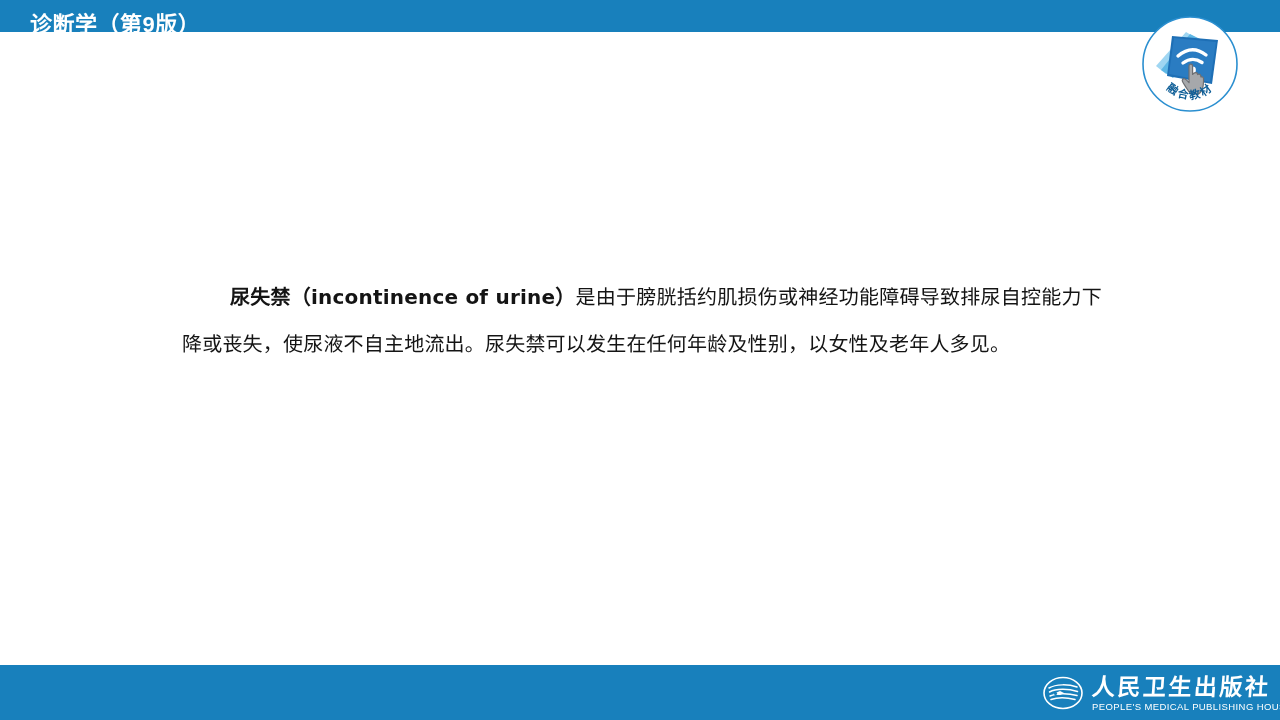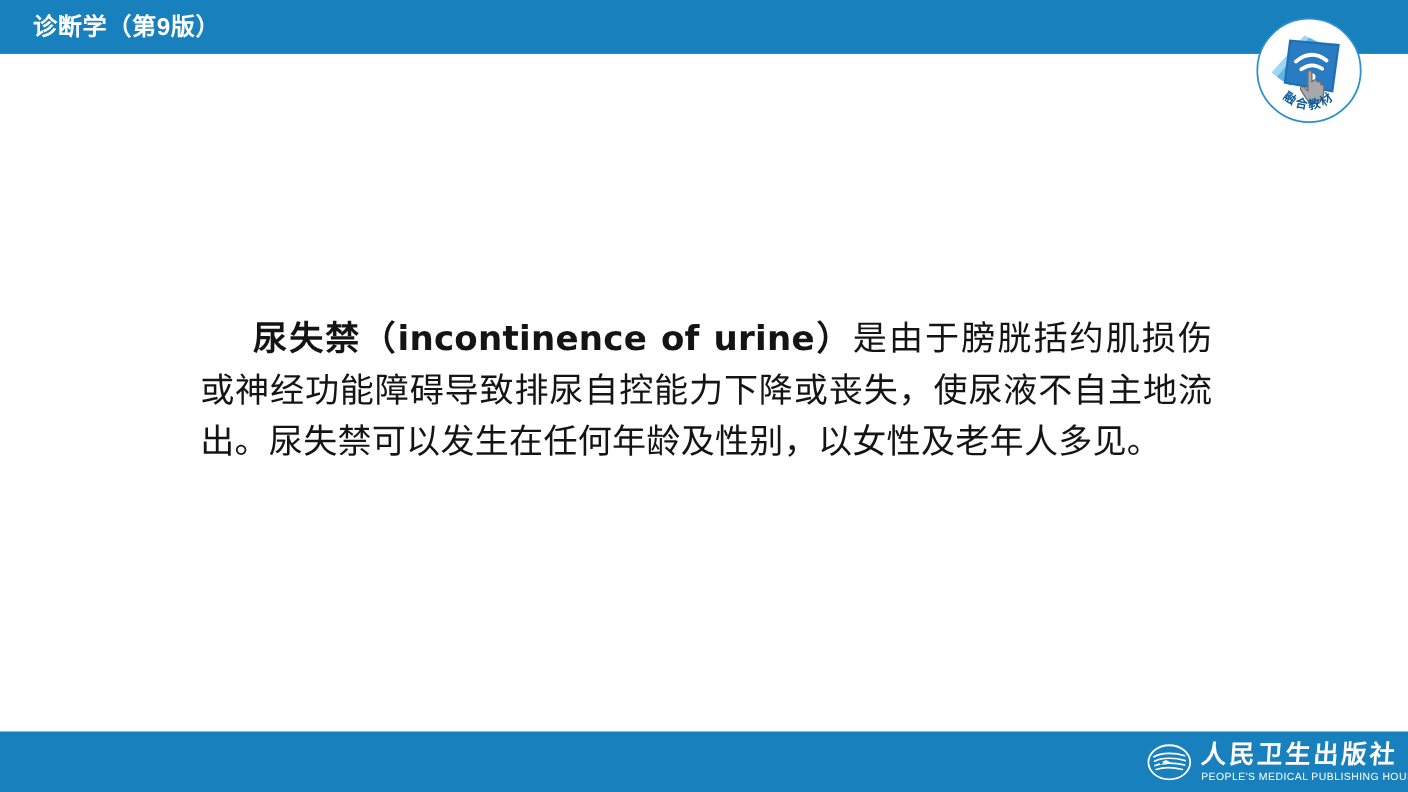--- a/index.html
+++ b/index.html
@@ -21,21 +21,21 @@
     inset: 0;
     background: #ffffff;
   }
 
   
   .header-bar {
     position: absolute;
     left: 0;
     top: 0;
     width: 1280px;
-    height: 49px;
+    height: 32px;
     background: #1880BC;
   }
   .header-title {
     position: absolute;
     left: 30px;
     top: 11px;
     font-size: 22px;
     font-weight: bold;
     color: #ffffff;
     letter-spacing: 0.5px;
@@ -54,21 +54,21 @@
   .badge svg { display: block; }
 
   
   .body-area {
     position: absolute;
     left: 182px;
     top: 254px;
     width: 920px;
   }
   .para {
-    font-size: 31px;
+    font-size: 20px;
     line-height: 47px;
     color: #141414;
     text-align: justify;
     text-justify: inter-ideograph;
     text-indent: 48px;
     font-family: "DejaVu Sans", "Liberation Sans", sans-serif;
     letter-spacing: 0.2px;
   }
   .para .term {
     font-weight: bold;

